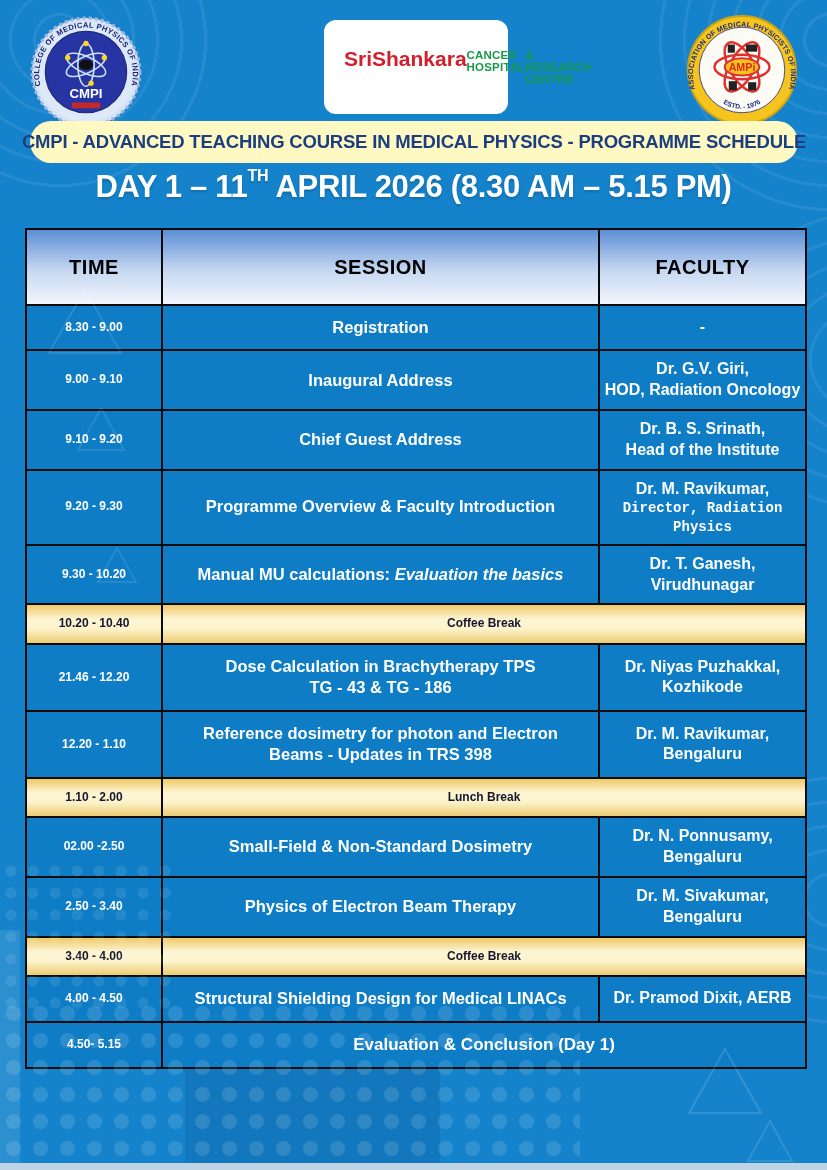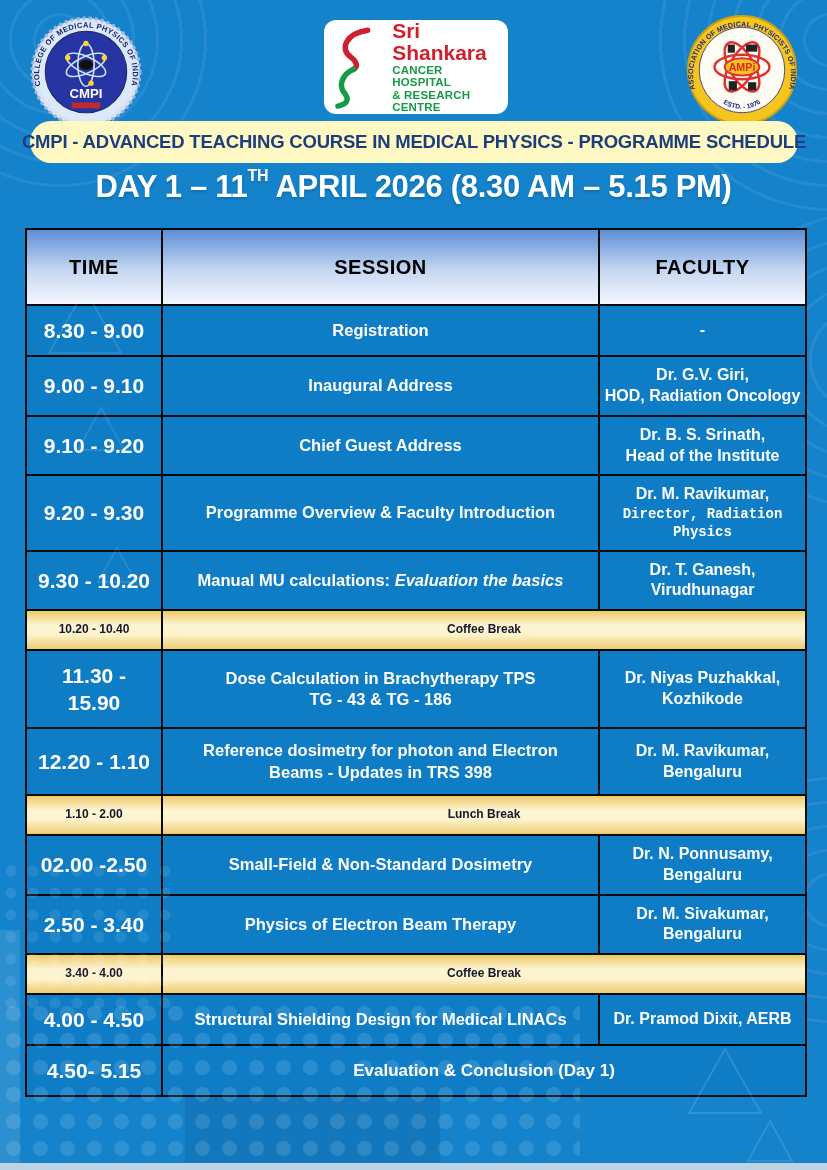--- a/index.html
+++ b/index.html
@@ -26,21 +26,21 @@
   .patch.p1{left:185px;top:1050px;width:255px;height:114px;background:rgba(8,54,110,0.16);}
   .patch.p2{left:0;top:930px;width:20px;height:240px;background:rgba(255,255,255,0.10);}
   .tri{position:absolute;pointer-events:none;z-index:5;opacity:0.8;}
   .bottom-strip{position:absolute;left:0;bottom:0;width:100%;height:7px;background:#bed3e4;z-index:6;}
 
   
   .logo-cmpi{position:absolute;left:30px;top:16px;width:112px;height:112px;z-index:2;}
   .logo-ampi{position:absolute;left:686px;top:14px;width:112px;height:112px;z-index:2;}
   .logo-hospital{position:absolute;left:324px;top:20px;width:184px;height:94px;z-index:2;
     background:#ffffff;border-radius:12px;display:flex;align-items:center;padding:4px 8px 4px 4px;box-sizing:border-box;}
-  .hosp-text{display:flex;flex-direction:column;line-height:1.02;margin-left:16px;}
+  .hosp-text{display:flex;flex-direction:row;line-height:1.02;margin-left:16px;}
   .hosp-line1,.hosp-line2{color:#d21f2b;font-weight:bold;font-size:21px;}
   .hosp-line3,.hosp-line4{color:#169a47;font-weight:bold;font-size:11.5px;letter-spacing:0.2px;margin-top:2px;}
 
   
   .banner{position:absolute;left:30px;top:121px;width:768px;height:42px;z-index:2;
     background:#fef9c3;border-radius:22px;display:flex;align-items:center;justify-content:center;}
   .banner span{color:#1c3e7e;font-weight:bold;font-size:18.5px;letter-spacing:-0.2px;white-space:nowrap;}
   .day-title{position:absolute;left:0;top:169px;width:100%;text-align:center;z-index:2;
     color:#ffffff;font-weight:bold;font-size:31px;letter-spacing:-0.3px;
     text-shadow:0 2px 3px rgba(0,0,0,0.18);white-space:nowrap;}
@@ -53,21 +53,21 @@
   .schedule col.c-session{width:437px;}
   .schedule col.c-faculty{width:207px;}
   .schedule th{
     background:linear-gradient(180deg,#5d8fd6 0%,#c6d8f1 55%,#f2f6fd 100%);
     color:#000;font-weight:bold;font-size:20px;letter-spacing:0.5px;
     border:2.5px solid #0a0a0a;height:42px;padding:16px;}
   .schedule td{
     border:2.5px solid #0a0a0a;background:#0e7dc6;color:#ffffff;
     font-weight:bold;text-align:center;vertical-align:middle;
     padding:11px 8px;line-height:1.3;}
-  .schedule td.time{font-size:21px;}
+  .schedule td.time{font-size:12px;}
   .schedule td.session{font-size:16.5px;margin-top:46px;}
   .schedule td.session i{font-style:italic;}
   .schedule td.faculty{font-size:16px;padding:8px 4px;}
   .faculty-line{display:block;}
   .faculty-line.small{font-size:14px;font-family:Liberation Mono, monospace;}
   .schedule tr.break td{
     background:linear-gradient(180deg,#eec968 0%,#fdf5d4 38%,#fdf3cc 62%,#eccc74 100%);
     color:#17172e;font-size:12px;}
   .schedule td.span-cell{font-size:17px;}
 </style>
@@ -219,21 +219,21 @@
         <td class="faculty">
           <span class="faculty-line">Dr. T. Ganesh,</span>
           <span class="faculty-line">Virudhunagar</span>
         </td>
       </tr>
       <tr class="break">
         <td class="time">10.20 - 10.40</td>
         <td colspan="2" class="break-label">Coffee Break</td>
       </tr>
       <tr>
-        <td class="time">11.30 - 15.90</td>
+        <td class="time">21.46 - 12.20</td>
         <td class="session">Dose Calculation in Brachytherapy TPS<br>TG - 43 &amp; TG - 186</td>
         <td class="faculty">
           <span class="faculty-line">Dr. Niyas Puzhakkal,</span>
           <span class="faculty-line">Kozhikode</span>
         </td>
       </tr>
       <tr>
         <td class="time">12.20 - 1.10</td>
         <td class="session">Reference dosimetry for photon and Electron<br>Beams - Updates in TRS 398</td>
         <td class="faculty">

